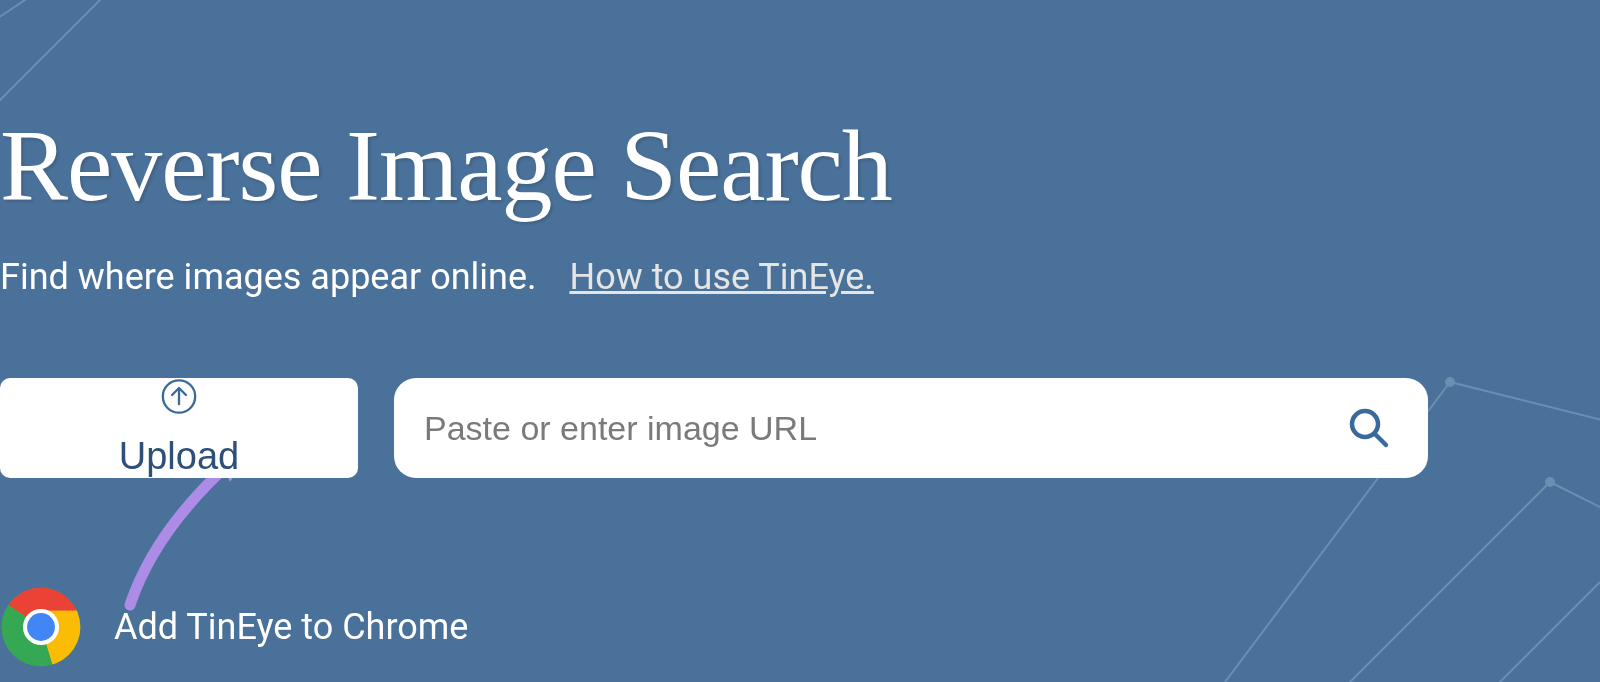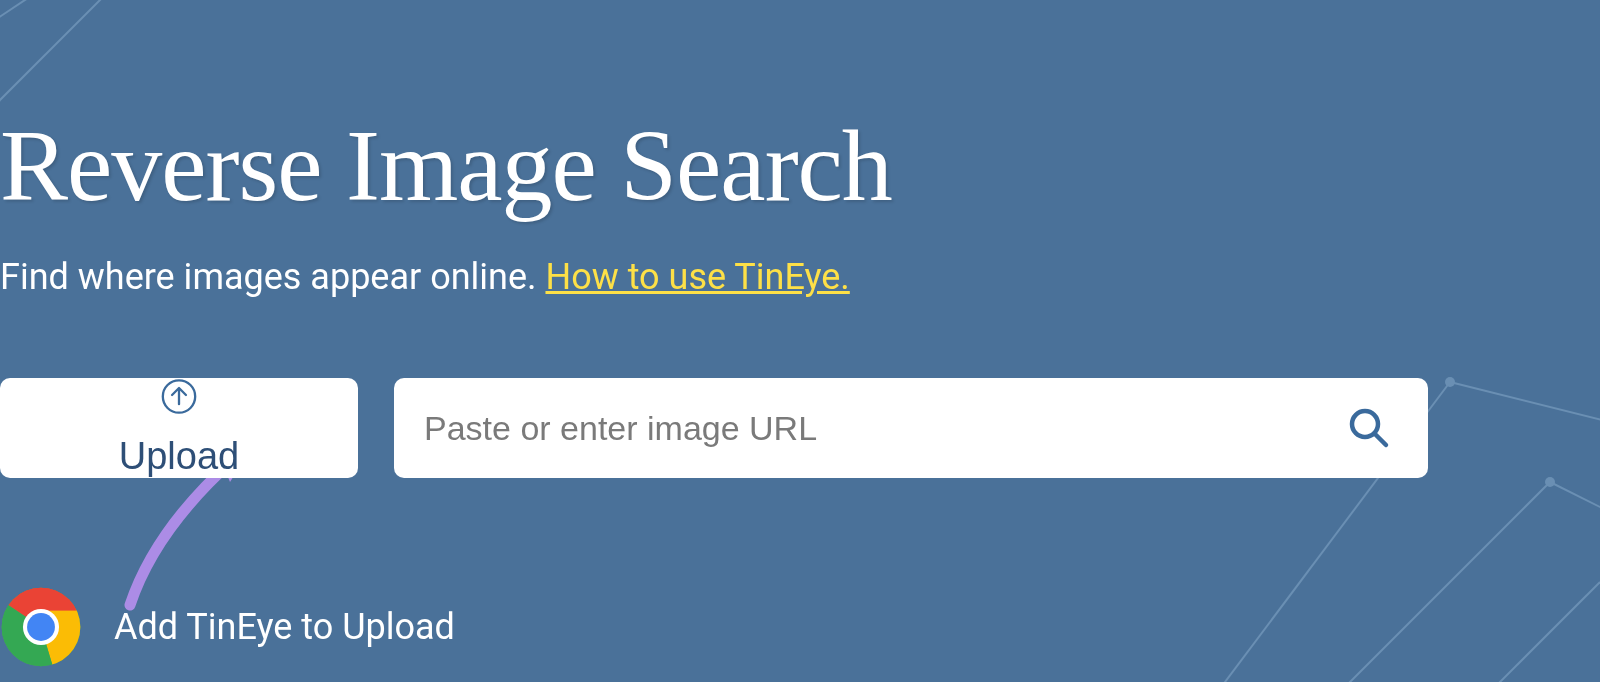--- a/index.html
+++ b/index.html
@@ -66,22 +66,23 @@
     
     .subtitle {
       margin-top: 32px;
       font-size: 36px;
       color: #ffffff;
       font-weight: 400;
     }
     
     .subtitle-link {
       text-decoration: underline;
-      color: #fde047;
-      cursor: pointer;
+      color: #e5e5e5;
+      cursor: pointer;
+      margin-left: 24px;
     }
     
     .search-row {
       display: flex;
       gap: 36px;
       margin-top: 80px;
       width: 1428px;
     }
     
     .upload-btn {
@@ -116,21 +117,21 @@
     .upload-icon-svg path {
       fill: none;
       stroke: #3a6a9c;
       stroke-width: 3;
       stroke-linecap: round;
       stroke-linejoin: round;
     }
     
     .search-box {
       background: #ffffff;
-      border-radius: 10px;
+      border-radius: 22px;
       height: 100px;
       flex: 1;
       display: flex;
       align-items: center;
       padding: 0 30px;
     }
     
     .search-input {
       flex: 1;
       border: none;
@@ -260,20 +261,20 @@
       <g clip-path="url(#circleClip)">
         <rect x="0" y="0" width="100" height="100" fill="#4caf50"></rect>
         <path d="M 50 50 L 8 22 A 48 48 0 0 1 98 28 L 50 28 Z" fill="#ea4335"></path>
         <path d="M 50 50 L 50 28 L 100 28 L 100 100 L 65 100 Z" fill="#fbbc05"></path>
         <path d="M 50 50 L 65 100 L 30 100 A 48 48 0 0 1 8 22 Z" fill="#34a853"></path>
         <rect x="22" y="0" width="100" height="30" fill="#ea4335"></rect>
       </g>
       <circle cx="50" cy="50" r="22" fill="#ffffff"></circle>
       <circle cx="50" cy="50" r="17" fill="#4285f4"></circle>
     </svg>
-    <span class="chrome-text">Add TinEye to Upload</span>
+    <span class="chrome-text">Add TinEye to Chrome</span>
   </div>
 </div>
 
 <svg class="arrow-annotation" viewBox="0 0 200 200">
   <path class="arrow-path" d="M 25 185 Q 50 110 128 40"></path>
   <path class="arrow-head" d="M 108 20 L 148 25 L 125 62 Z"></path>
 </svg>
 
 </body></html>

